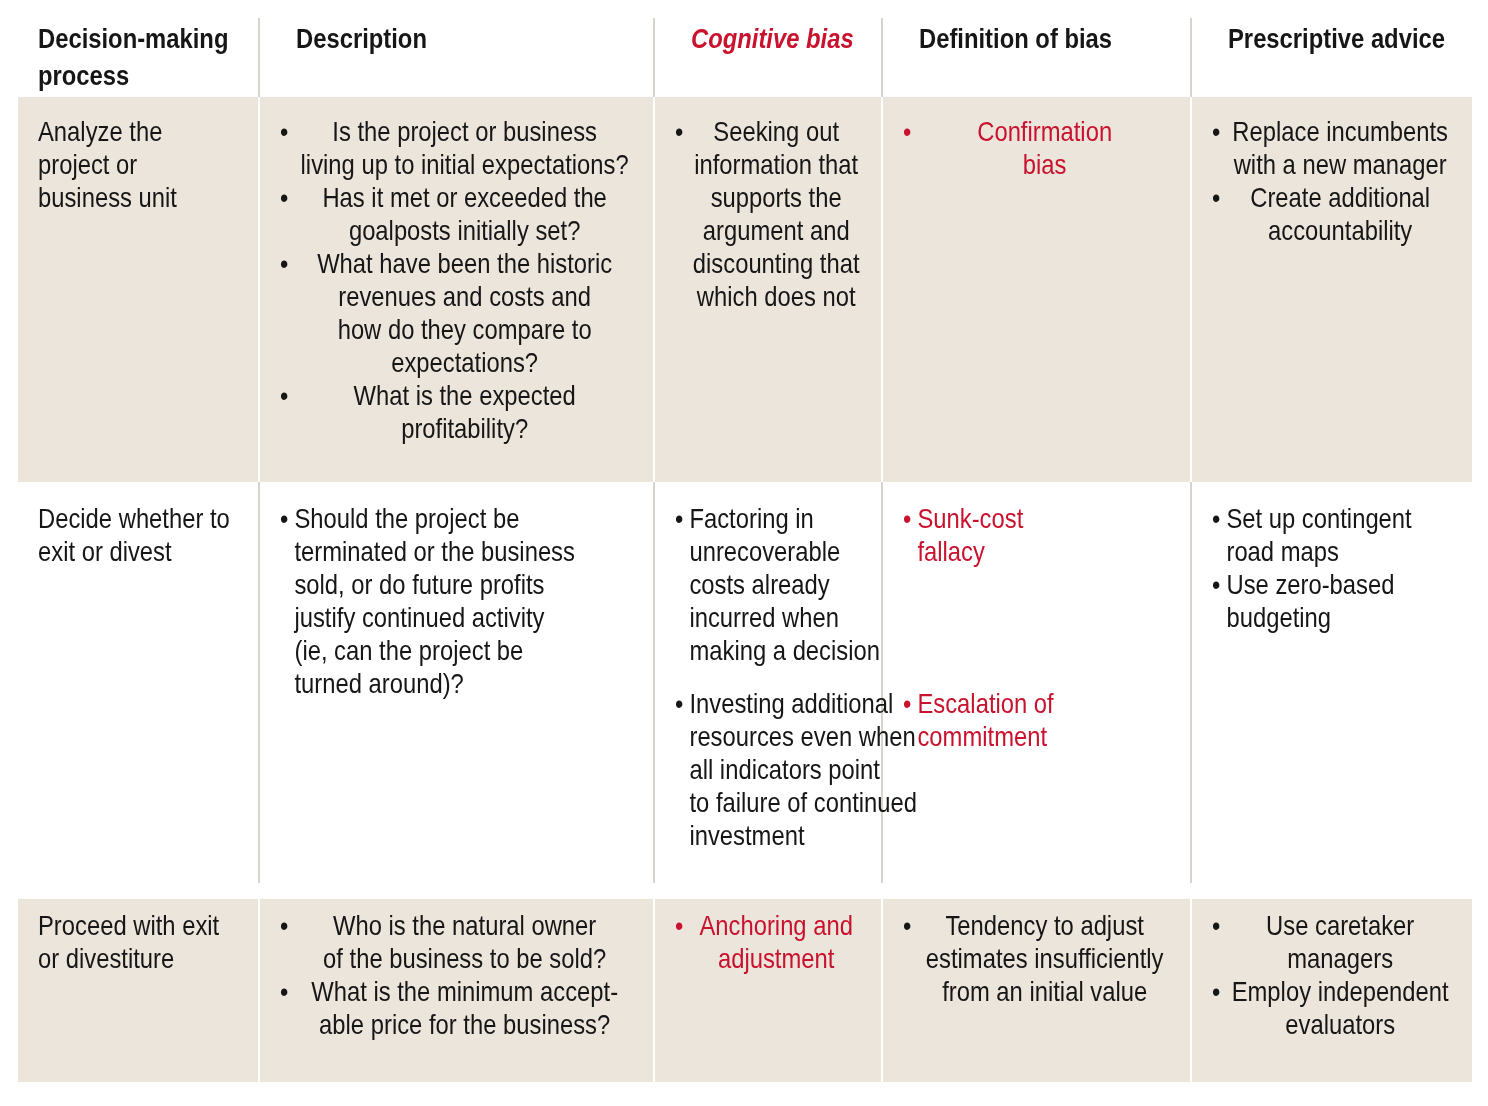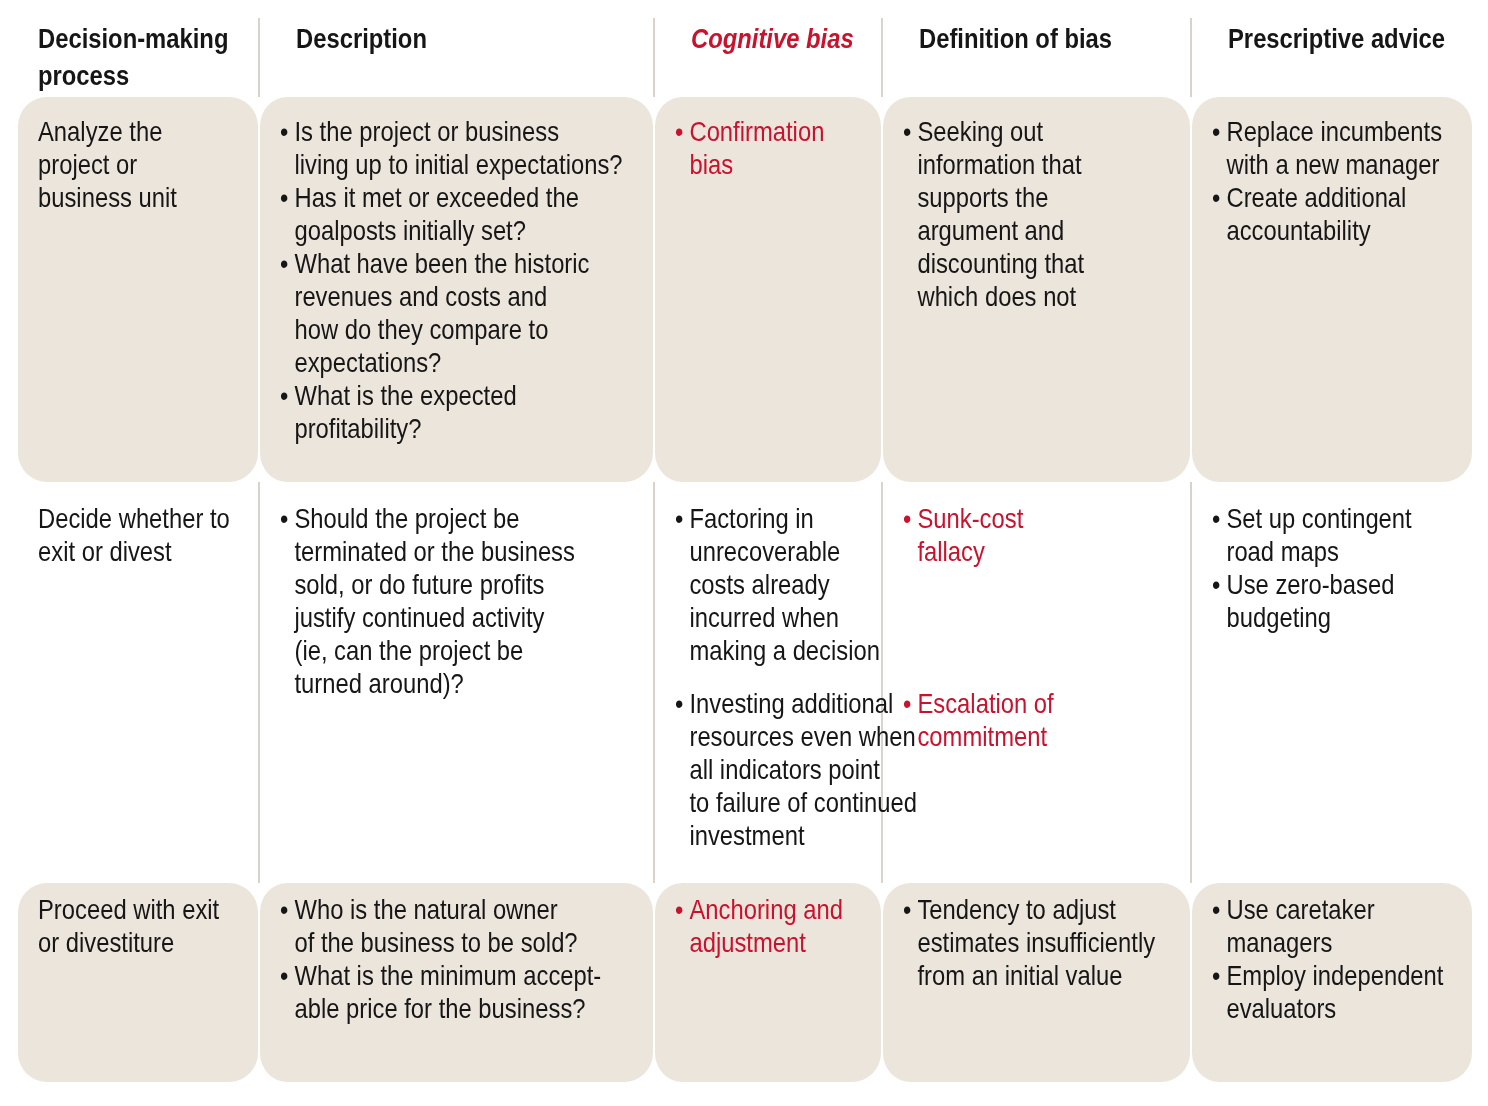--- a/index.html
+++ b/index.html
@@ -35,26 +35,26 @@
     width:117.6%;
   }
   .hd{
     font-weight:bold;
     padding-top:2px;
     padding-left:36px;
     line-height:37px;
   }
   .hd.first{padding-left:20px;}
   .hd.accent{color:var(--accent);font-style:italic;}
-  .bg{background:var(--beige);border-radius:29px;}
+  .bg{background:var(--beige);}
   .bl{border-left:2px solid var(--line);}
-  .bg.bl{border-left-color:#ffffff;}
+  .bg.bl{border-left-color:#ffffff;text-align:center;}
   .r1{padding-top:18px;}
   .r2{padding-top:20px;}
-  .r3{padding-top:10px;}
+  .r3{padding-top:10px;margin-top:16px;}
   .txt{white-space:pre;display:block;}
   ul{list-style:none;}
   li{
     position:relative;
     padding-left:17px;
     white-space:pre;
   }
   li::before{
     content:"\2022";
     position:absolute;
@@ -115,35 +115,35 @@
 revenues and costs and
 how do they compare to
 expectations?</li>
       <li>What is the expected
 profitability?</li>
     </ul>
       </div>
   </div>
   <div class="cell bg bl r1">
     <div class="cnd">
-        <ul class="bias">
-      <li>Confirmation
-bias</li>
-    </ul>
-      </div>
-  </div>
-  <div class="cell bg bl r1">
-    <div class="cnd">
         <ul>
       <li>Seeking out
 information that
 supports the
 argument and
 discounting that
 which does not</li>
+    </ul>
+      </div>
+  </div>
+  <div class="cell bg bl r1">
+    <div class="cnd">
+        <ul class="bias">
+      <li>Confirmation
+bias</li>
     </ul>
       </div>
   </div>
   <div class="cell bg bl r1">
     <div class="cnd">
         <ul>
       <li>Replace incumbents
 with a new manager</li>
       <li>Create additional
 accountability</li>

